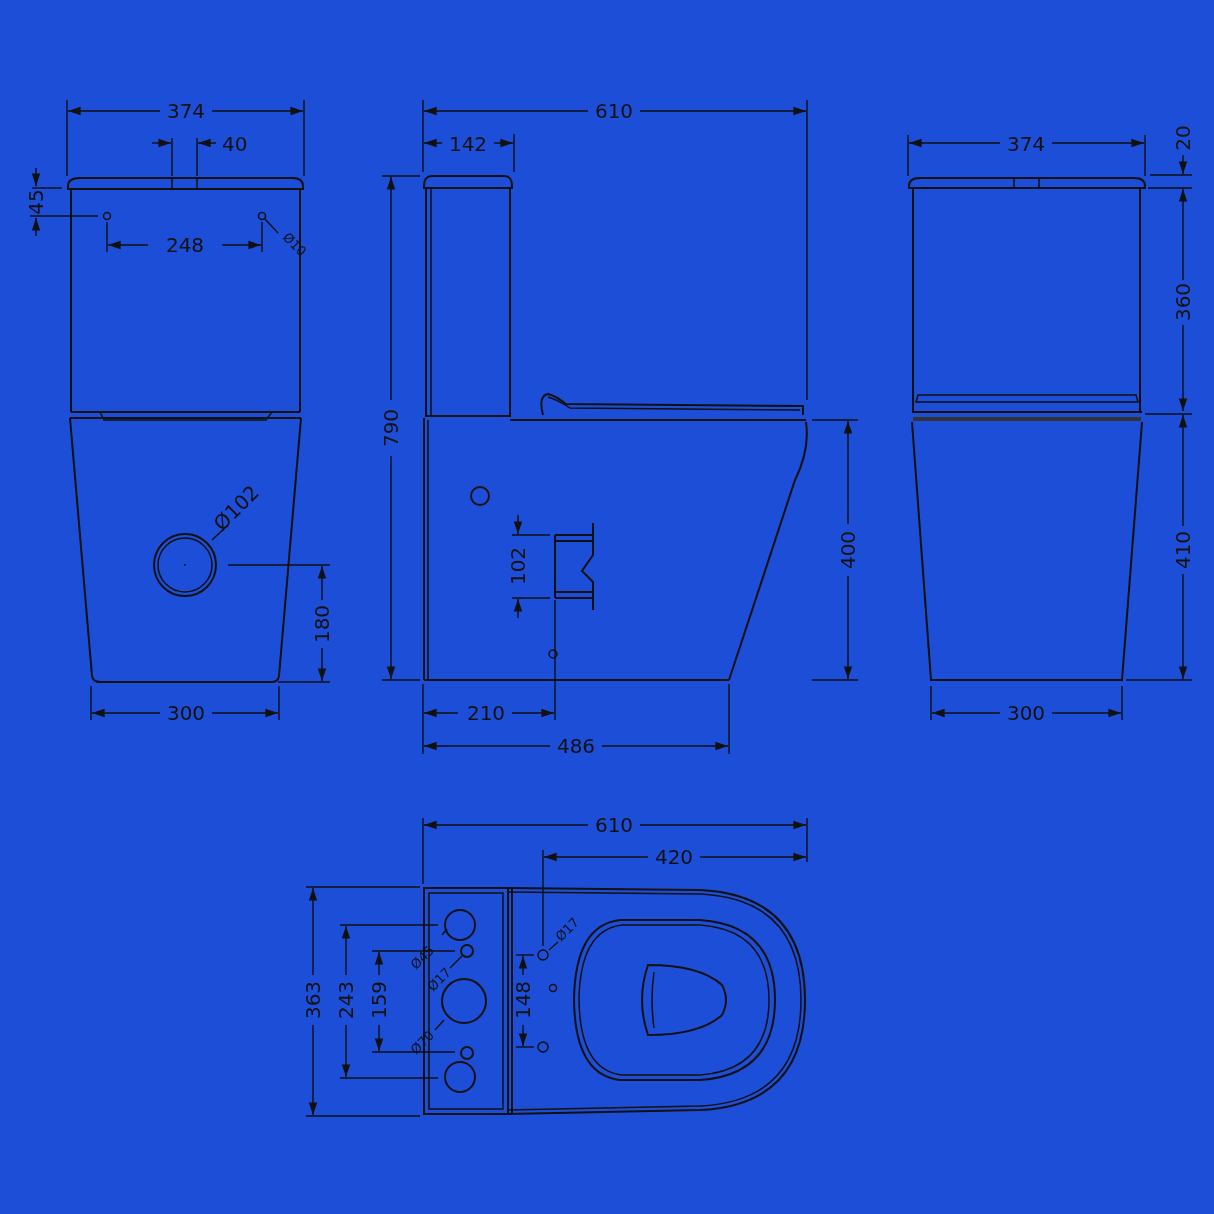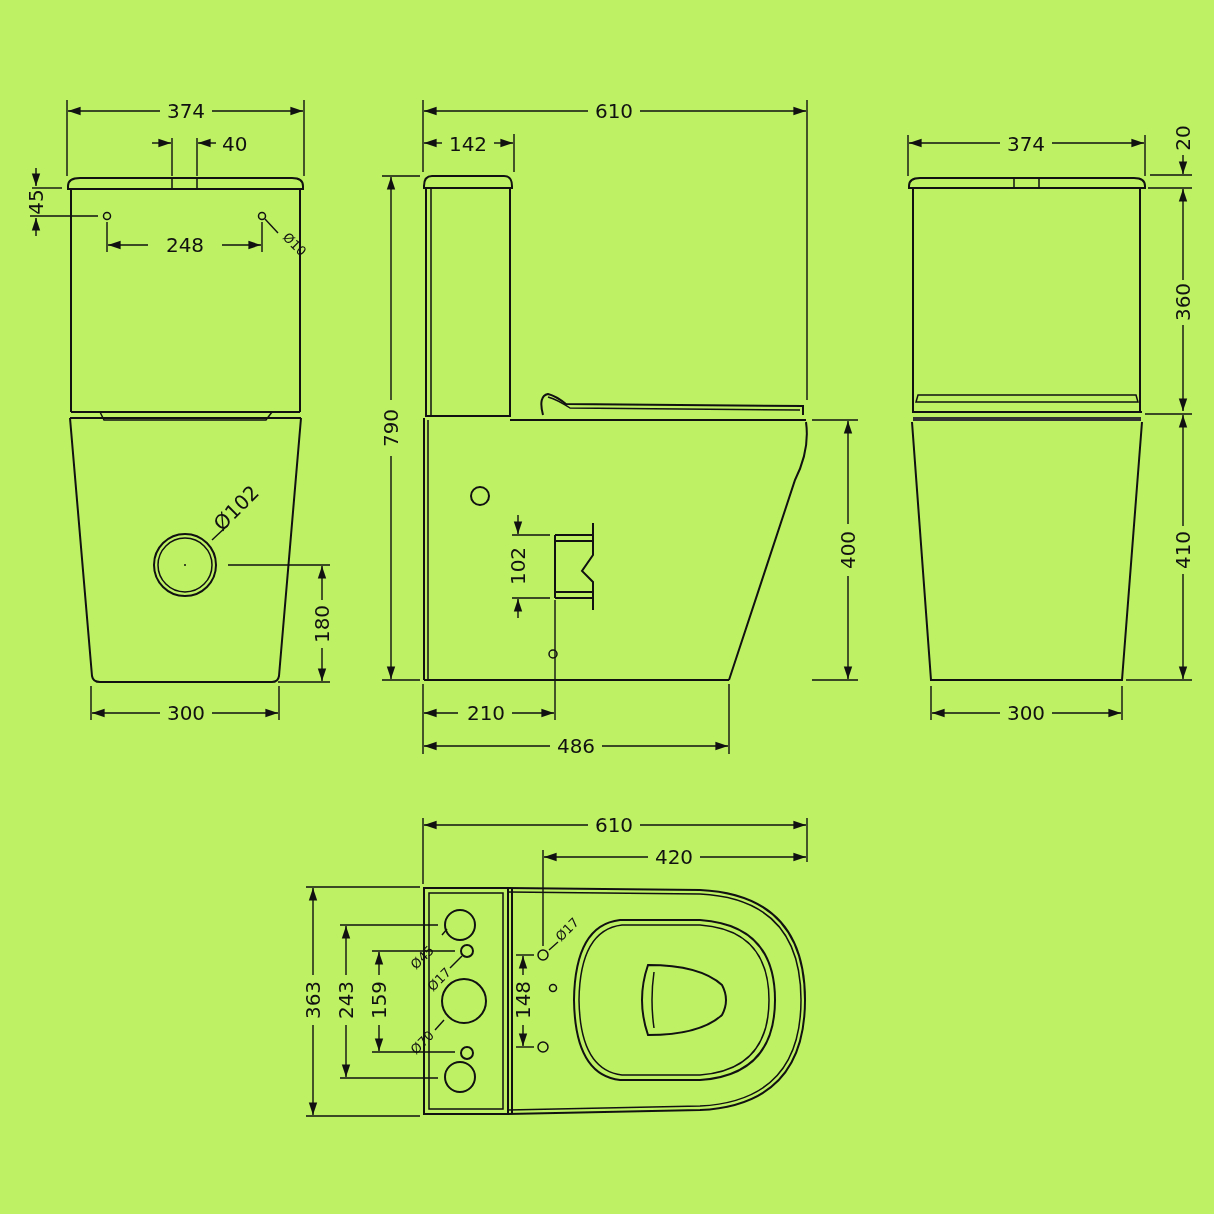--- a/index.html
+++ b/index.html
@@ -1,16 +1,16 @@
 <!DOCTYPE html>
 <html><head>
 <meta charset="utf-8">
 <style>
   html,body{margin:0;padding:0;background:#fff;}
-  #canvas{width:1214px;height:1214px;position:relative;background:#bef264;}
+  #canvas{width:1214px;height:1214px;position:relative;background:#1d4ed8;}
   svg{position:absolute;left:0;top:0;}
   .ln{stroke:#111;stroke-width:2;fill:none;}
   .thin{stroke:#111;stroke-width:1.5;fill:none;}
   .dim{stroke:#111;stroke-width:1.4;fill:none;}
   .txt{font-family:"DejaVu Sans","Liberation Sans",sans-serif;font-size:20px;fill:#111;}
   .sm{font-family:"DejaVu Sans","Liberation Sans",sans-serif;font-size:13px;fill:#111;}
 </style>
 </head>
 <body>
 

